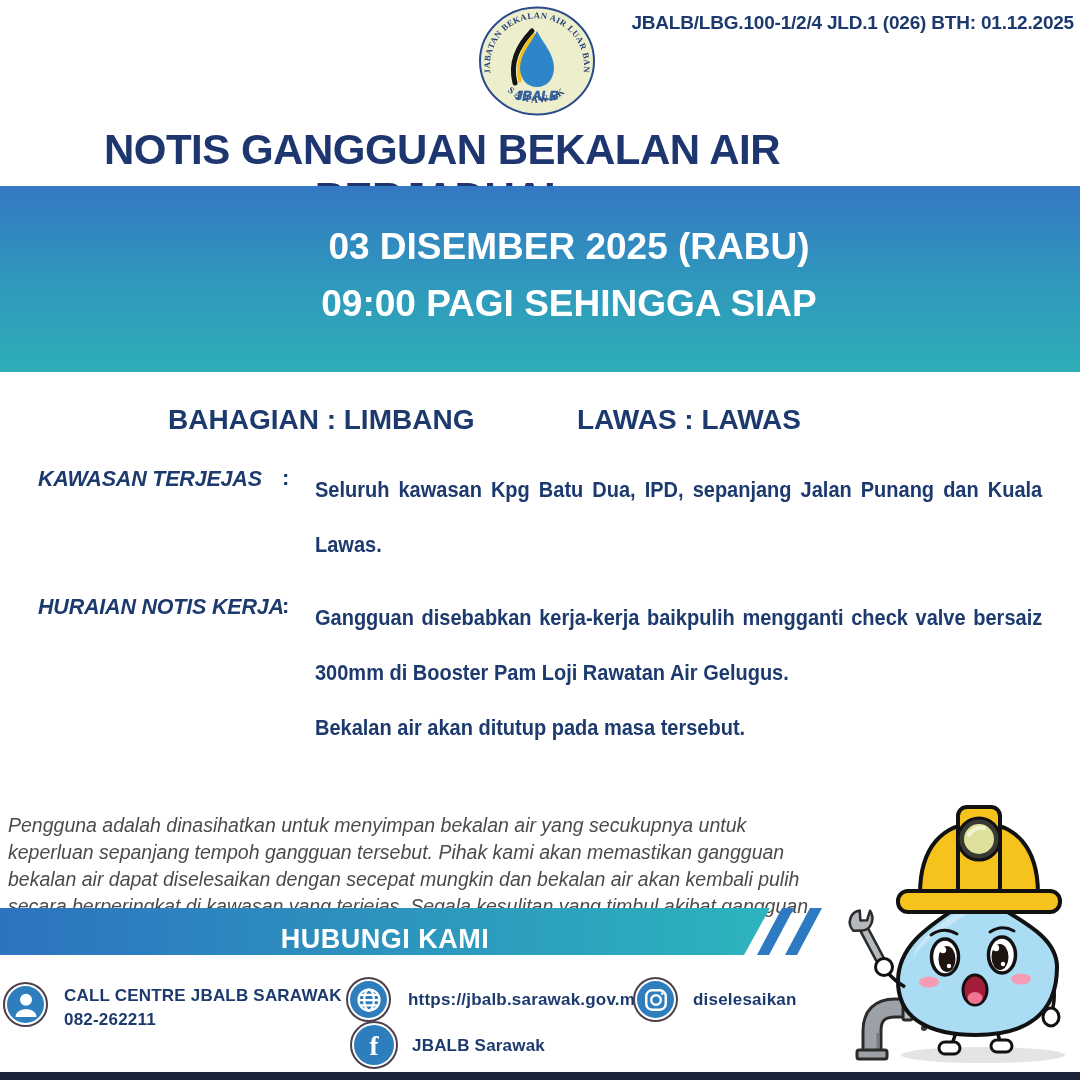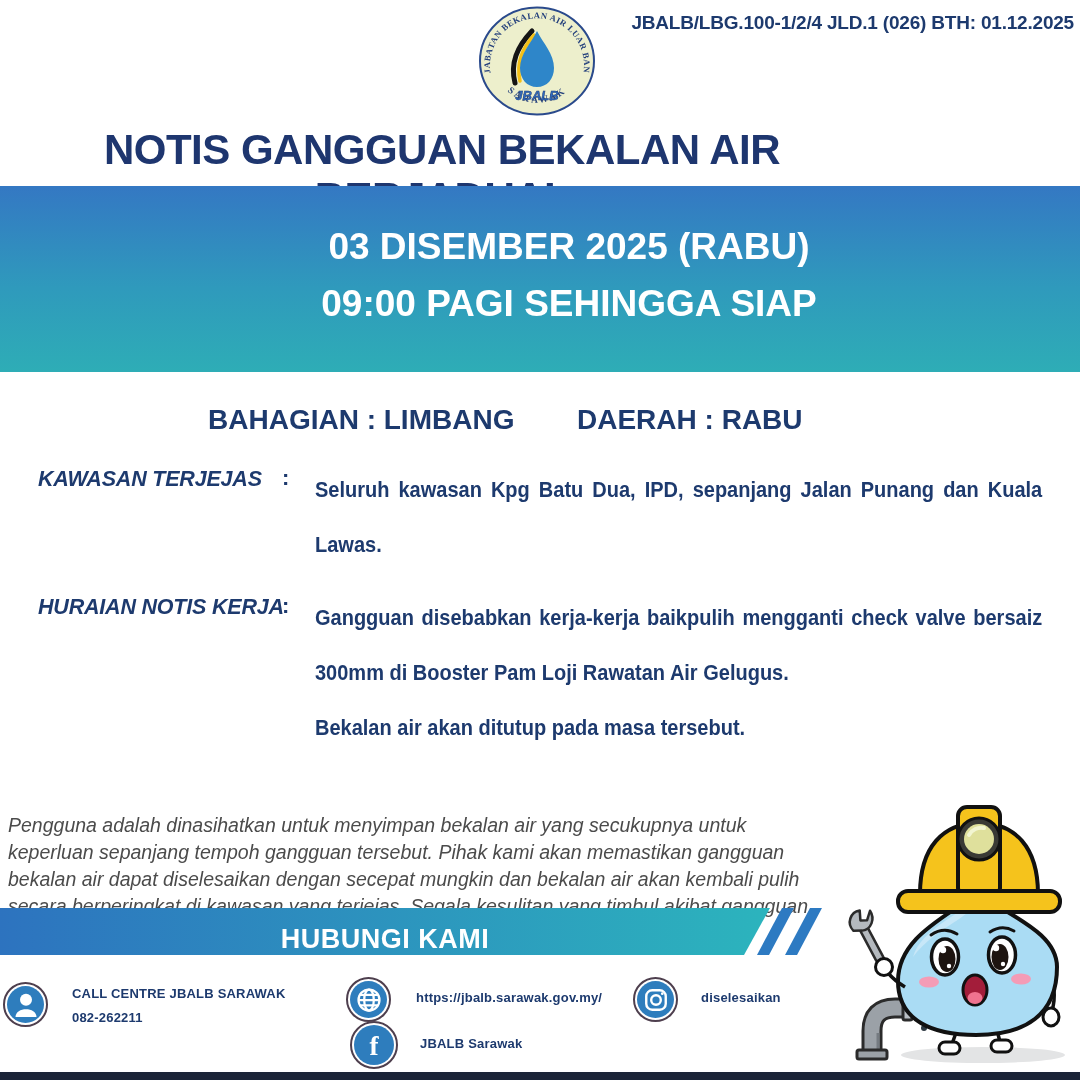--- a/index.html
+++ b/index.html
@@ -17,21 +17,21 @@
               color:#1e366f;letter-spacing:-0.5px;}
 
   
   #schedule-banner{top:186px;left:0;width:1080px;height:186px;
       background:linear-gradient(180deg,#3478c3 0%,#2f9abc 55%,#2eadb6 100%);}
   #schedule-banner .line{width:100%;text-align:center;color:#ffffff;font-weight:bold;
       font-size:37px;line-height:57px;padding-left:29px;}
   #schedule-banner .wrap{padding-top:32px;}
 
   
-  #bahagian{left:168px;top:404px;font-size:28px;font-weight:bold;margin-left:40px;}
+  #bahagian{left:168px;top:404px;font-size:28px;font-weight:bold;}
   #daerah{left:577px;top:404px;font-size:28px;font-weight:bold;}
 
   
   .sec-label{left:38px;font-size:21.5px;font-weight:bold;color:#1d3a6e;letter-spacing:-0.2px;font-style:italic;}
   .sec-colon{left:282px;font-size:22px;font-weight:bold;color:#1d3a6e;}
   .sec-body{left:315px;width:800px;transform:scaleX(0.909);transform-origin:0 0;
       font-size:22px;font-weight:bold;color:#1d3a6e;line-height:55px;text-align:justify;}
   .sec-body .plain{text-align:left;}
 
   
@@ -46,21 +46,21 @@
   #contact-bar .txt{color:#ffffff;font-weight:bold;font-size:27px;letter-spacing:0.5px;}
   .stripe{top:908px;width:12px;height:47px;background:#2d7ac2;transform:skewX(-28deg);transform-origin:0 0;}
   #stripe-1{left:782px;}
   #stripe-2{left:810px;}
 
   
   .cicon{border-radius:50%;border:2px solid #4e3f4e;background:#ffffff;padding:2px;
          display:flex;align-items:center;justify-content:center;box-sizing:border-box;}
   .cicon .blue{width:100%;height:100%;border-radius:50%;background:#2e7dbd;
          display:flex;align-items:center;justify-content:center;}
-  .ctext{font-size:13px;font-weight:bold;color:#1d3a6e;letter-spacing:0.2px;margin-left:8px;}
+  .ctext{font-size:17px;font-weight:bold;color:#1d3a6e;letter-spacing:0.2px;}
 
   #bottom-bar{left:0;top:1072px;width:1080px;height:8px;background:#1b2438;}
 
   #mascot{left:845px;top:795px;}
 </style>
 </head>
 <body>
 
 <svg id="logo" class="abs" width="122" height="112" viewBox="0 0 120 112">
   <defs>
@@ -90,21 +90,21 @@
 <div id="main-title" class="abs">NOTIS GANGGUAN BEKALAN AIR BERJADUAL</div>
 
 <div id="schedule-banner" class="abs">
   <div class="wrap">
     <div class="line">03 DISEMBER 2025 (RABU)</div>
     <div class="line">09:00 PAGI SEHINGGA SIAP</div>
   </div>
 </div>
 
 <div id="bahagian" class="abs navy">BAHAGIAN : LIMBANG</div>
-<div id="daerah" class="abs navy">DAERAH : RABU</div>
+<div id="daerah" class="abs navy">LAWAS : LAWAS</div>
 
 <div class="abs sec-label" style="top:467px;">KAWASAN TERJEJAS</div>
 <div class="abs sec-colon" style="top:465px;">:</div>
 <div class="abs sec-body" style="top:462px;">Seluruh kawasan Kpg Batu Dua, IPD, sepanjang Jalan Punang dan Kuala Lawas.</div>
 
 <div class="abs sec-label" style="top:595px;">HURAIAN NOTIS KERJA</div>
 <div class="abs sec-colon" style="top:593px;">:</div>
 <div class="abs sec-body" style="top:590px;">
   <div>Gangguan disebabkan kerja-kerja baikpulih mengganti check valve bersaiz 300mm di Booster Pam Loji Rawatan Air Gelugus.</div>
   <div class="plain">Bekalan air akan ditutup pada masa tersebut.</div>

